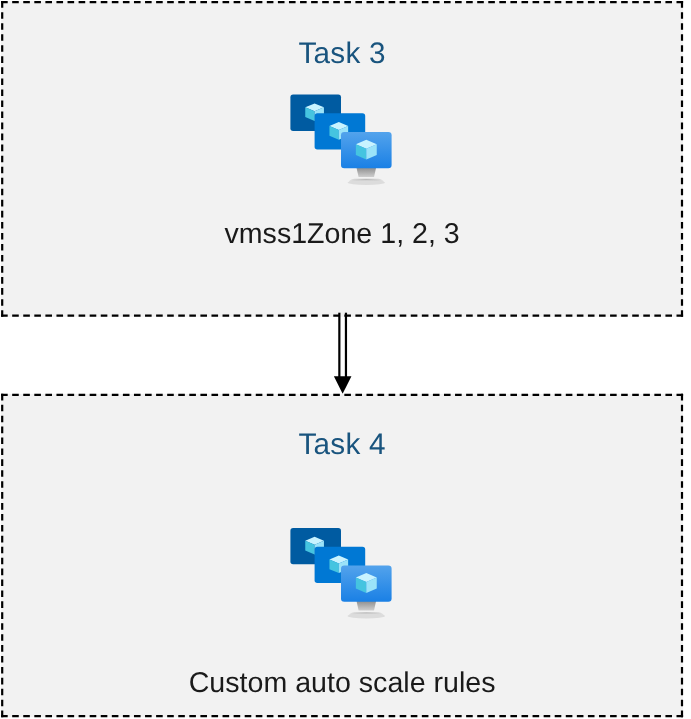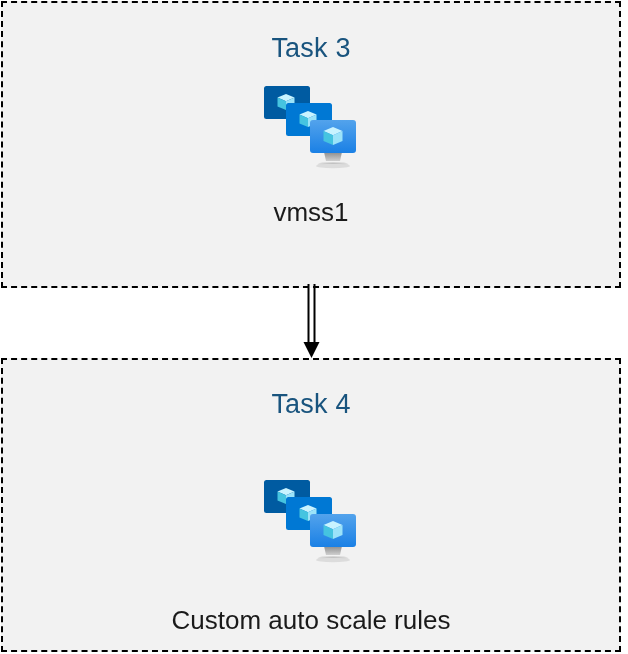--- a/index.html
+++ b/index.html
@@ -143,20 +143,21 @@
       <rect x="48" y="38" width="46" height="33" rx="3" fill="url(#frontMon3)"></rect>
       <g>
         <path d="M71 45 L80.5 49.1 L71 53.2 L61.5 49.1 Z" fill="#C8F3FF"></path>
         <path d="M61.5 49.1 L71 53.2 L71 63 L61.5 58.9 Z" fill="#45C4E0"></path>
         <path d="M80.5 49.1 L80.5 58.9 L71 63 L71 53.2 Z" fill="#9BE3F9"></path>
       </g>
     </svg>
 
     <div class="caption-block">
       <div class="caption">vmss1</div>
+      <div class="caption">Zone 1, 2, 3</div>
     </div>
   </div>
 
   <svg id="connector-arrow" viewBox="0 0 30 78" xmlns="http://www.w3.org/2000/svg">
 
     <rect x="7.5" y="0" width="2" height="60" fill="#000000"></rect>
     <rect x="13.5" y="0" width="2" height="60" fill="#000000"></rect>
 
     <path d="M3.5 58 L19.5 58 L11.5 74 Z" fill="#000000"></path>
   </svg>

